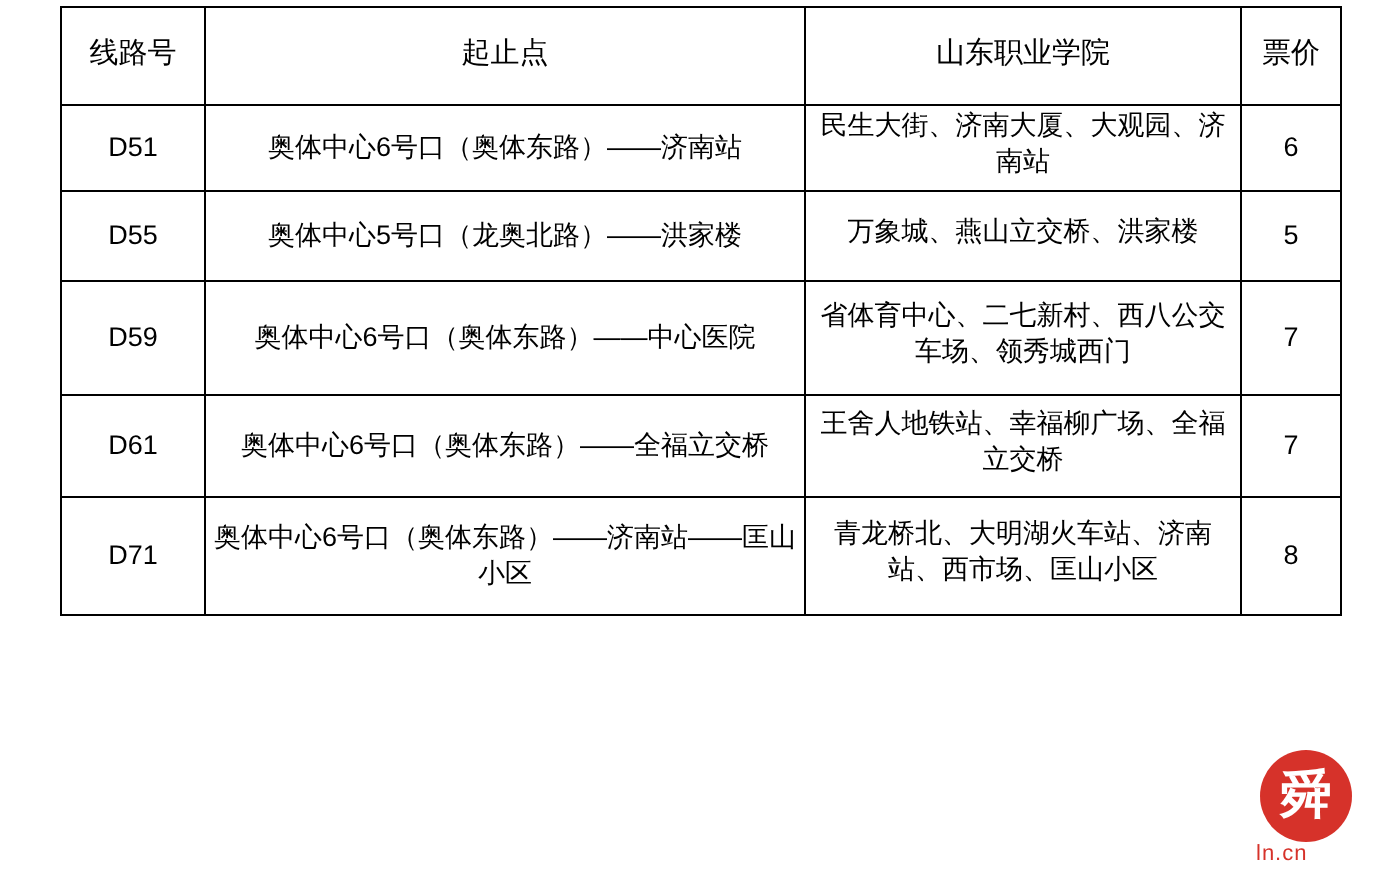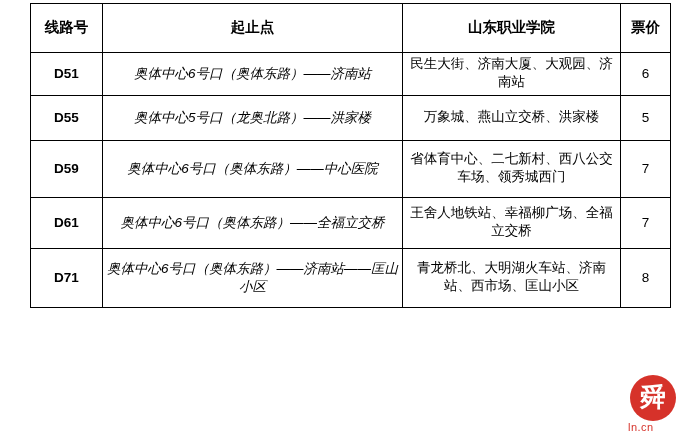--- a/index.html
+++ b/index.html
@@ -31,38 +31,37 @@
   table.bus-table th,
   table.bus-table td {
     border: 1.2px solid #000;
     text-align: center;
     vertical-align: middle;
     padding: 3px 4px;
     line-height: 1.32;
     font-size: 13.5px;
   }
   table.bus-table thead th {
-    font-weight: bold;
+    font-weight: normal;
     font-size: 14.5px;
     height: 42px;
   }
   col.c-route { width: 72px; }
   col.c-ends  { width: 300px; }
   col.c-stops { width: 218px; }
   col.c-fare  { width: 50px; }
 
   td.route-no {
-    font-weight: bold;
+    font-weight: normal;
     font-size: 14px;
   }
   td.ends {
     font-size: 13.5px;
     padding-left: 6px;
     padding-right: 6px;
-    font-style: italic;
   }
   td.stops {
     font-size: 13.5px;
     padding-left: 6px;
     padding-right: 6px;
     font-family: Liberation Mono, monospace;
   }
   td.fare {
     font-size: 14px;
   }

